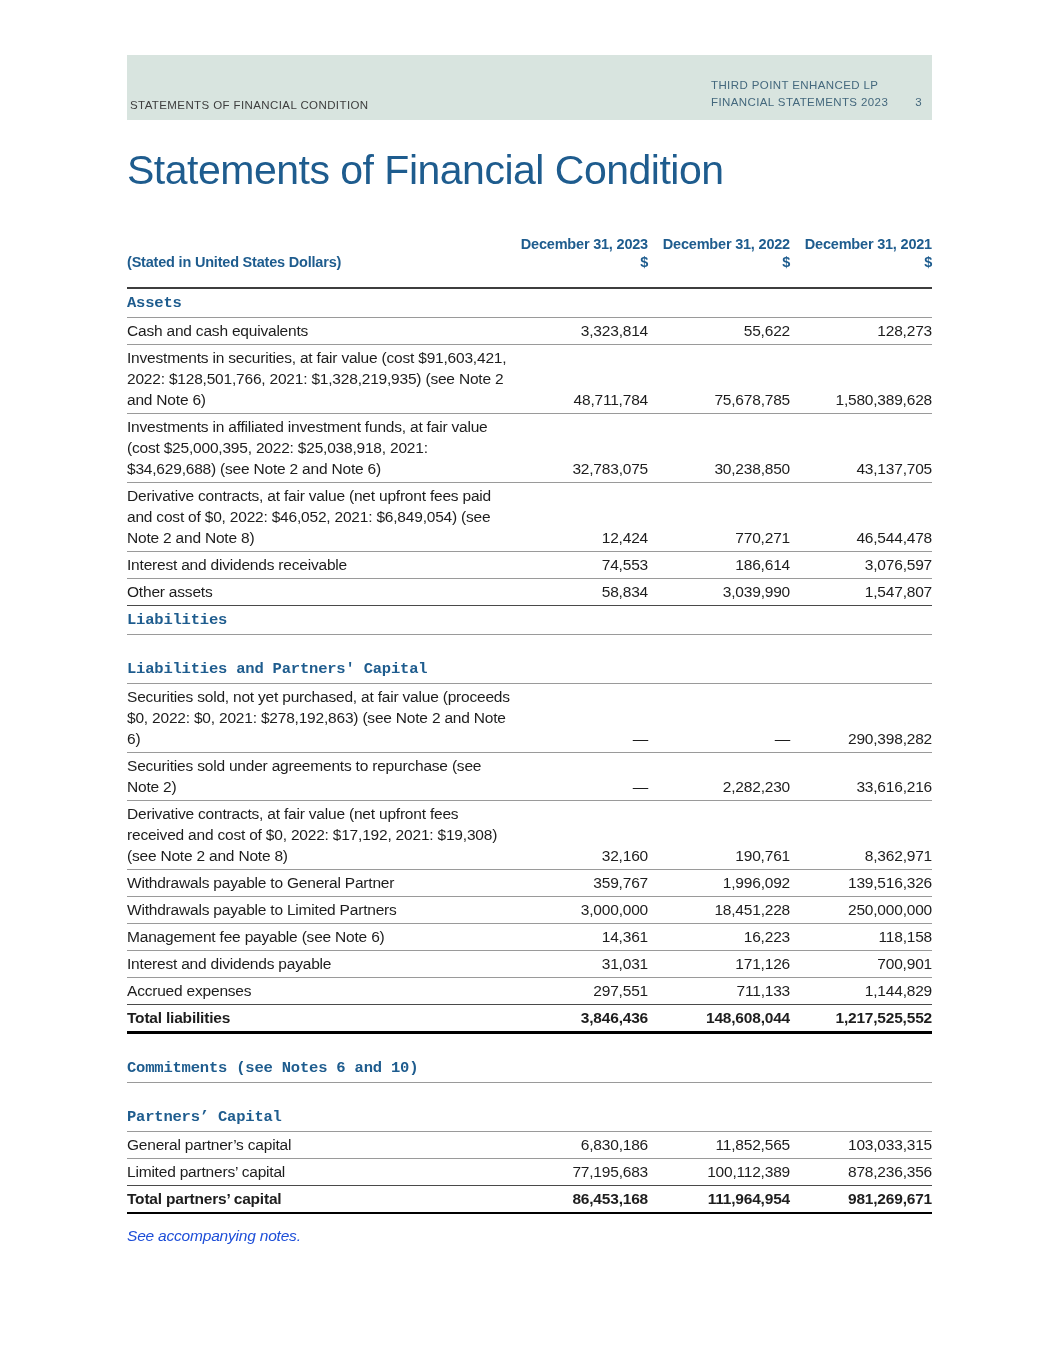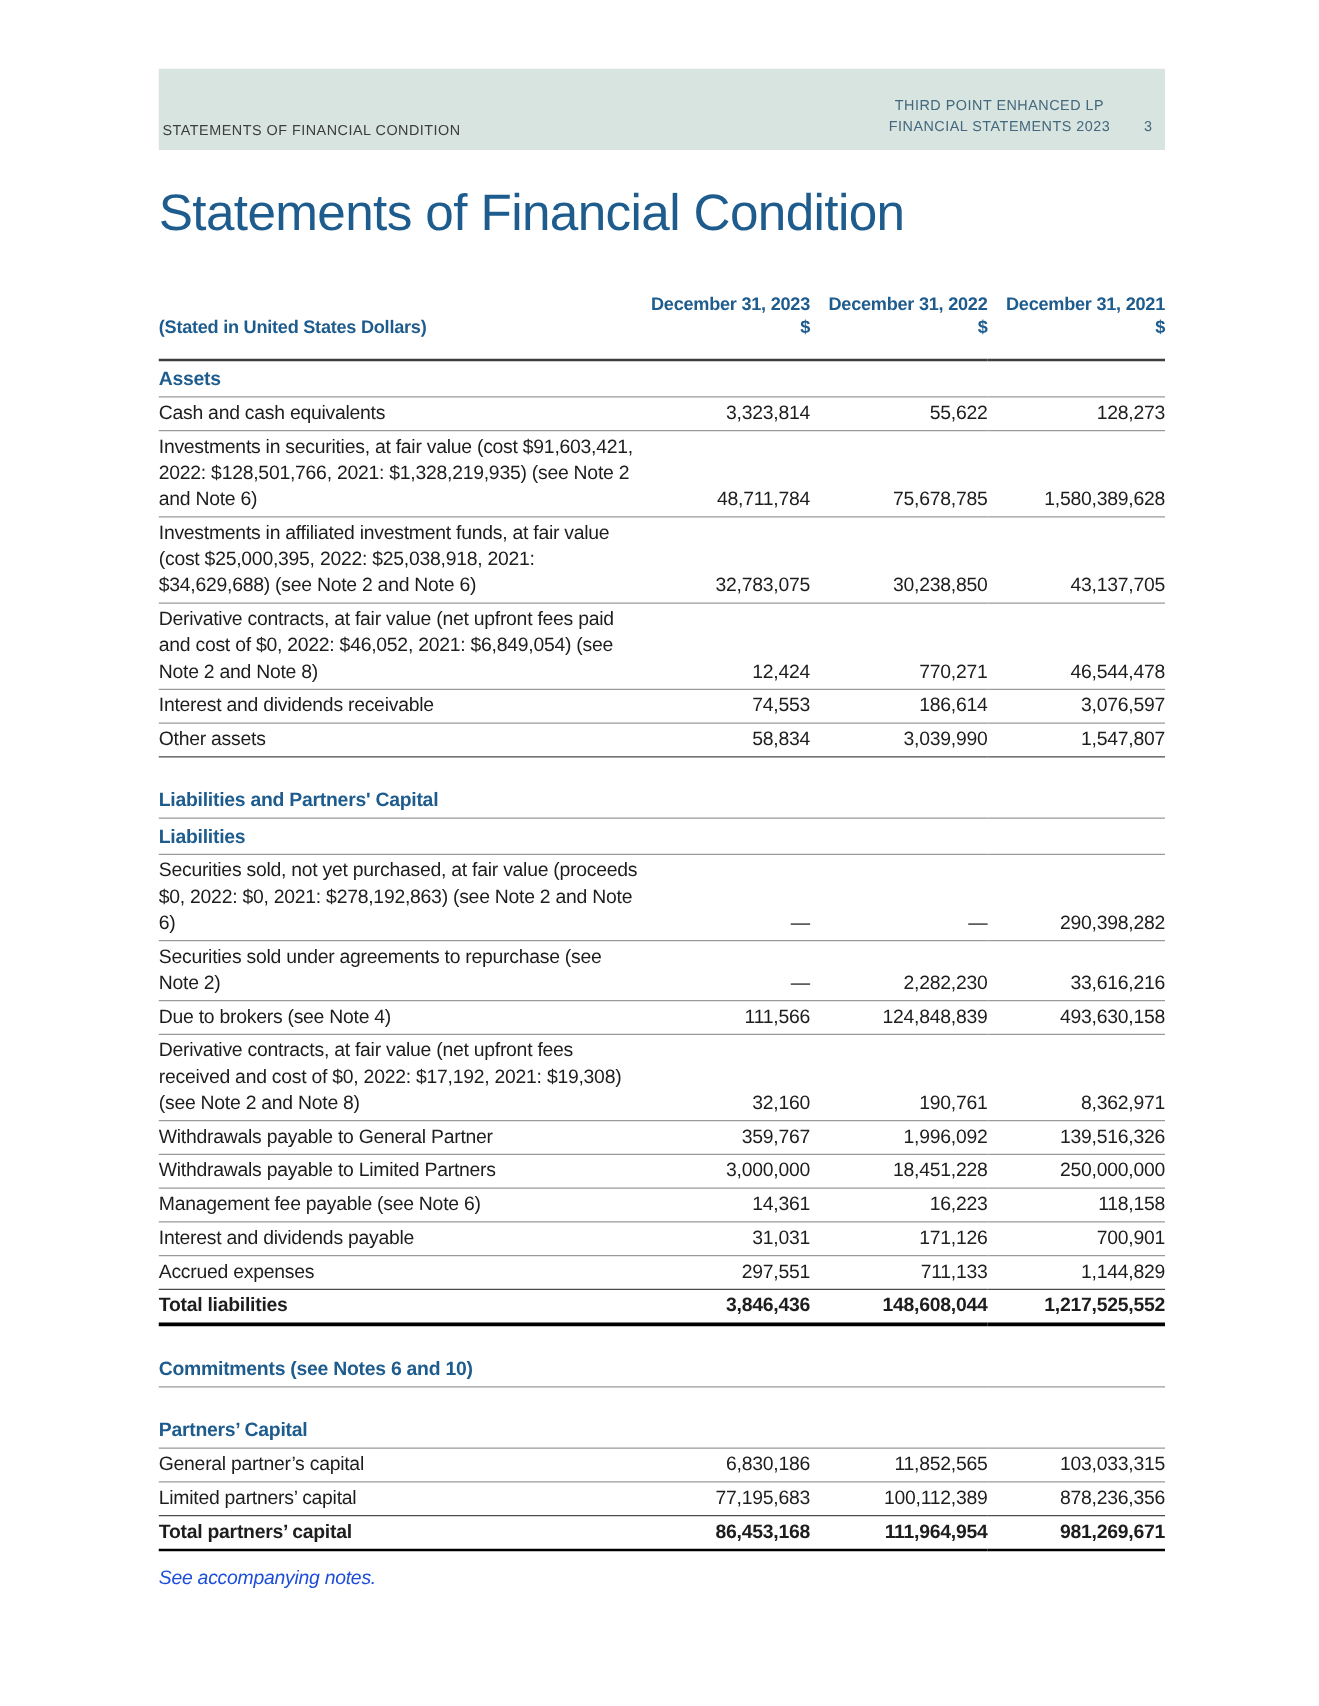--- a/index.html
+++ b/index.html
@@ -31,21 +31,21 @@
     letter-spacing: 0.4px;
     color: #3d3d3d;
   }
   .band-right {
     display: flex;
     align-items: flex-end;
     font-size: 11.5px;
     letter-spacing: 0.4px;
     color: #44687d;
   }
-  .band-right-lines { text-align: center; line-height: 17px; }
+  .band-right-lines { text-align: left; line-height: 17px; }
   .band-pageno { margin-left: 27px; line-height: 17px; }
   
   .page-title {
     margin-top: 27px;
     font-size: 41px;
     font-weight: 400;
     letter-spacing: -0.5px;
     color: #1e5c8e;
   }
   
@@ -72,20 +72,21 @@
     line-height: 18px;
     padding-bottom: 16px;
     border-bottom: 2px solid #3d3d3d;
     vertical-align: bottom;
   }
   .num { text-align: right; }
   tr.section td {
     color: #1e5c8e;
     font-weight: bold;
     padding-top: 4px;
+    font-family: Liberation Mono, monospace;
   }
   tr.gap td { padding-top: 24px; }
   tr.pre-total td { border-bottom-color: #4a4a4a; }
   tr.total td {
     font-weight: bold;
     border-bottom: 2px solid #000;
   }
   tr.grand_total td {
     font-weight: bold;
     border-bottom: 3px solid #000;
@@ -174,43 +175,37 @@
           <td class="num">74,553</td>
           <td class="num">186,614</td>
           <td class="num">3,076,597</td>
         </tr>
         <tr class="item pre-total">
           <td>Other assets</td>
           <td class="num">58,834</td>
           <td class="num">3,039,990</td>
           <td class="num">1,547,807</td>
         </tr>
+        <tr class="section">
+          <td colspan="4">Liabilities</td>
+        </tr>
         <tr class="section gap">
           <td colspan="4">Liabilities and Partners' Capital</td>
-        </tr>
-        <tr class="section">
-          <td colspan="4">Liabilities</td>
         </tr>
         <tr class="item">
           <td>Securities sold, not yet purchased, at fair value (proceeds $0, 2022: $0, 2021: $278,192,863) (see Note 2 and Note 6)</td>
           <td class="num">—</td>
           <td class="num">—</td>
           <td class="num">290,398,282</td>
         </tr>
         <tr class="item">
           <td>Securities sold under agreements to repurchase (see Note 2)</td>
           <td class="num">—</td>
           <td class="num">2,282,230</td>
           <td class="num">33,616,216</td>
-        </tr>
-        <tr class="item">
-          <td>Due to brokers (see Note 4)</td>
-          <td class="num">111,566</td>
-          <td class="num">124,848,839</td>
-          <td class="num">493,630,158</td>
         </tr>
         <tr class="item">
           <td>Derivative contracts, at fair value (net upfront fees received and cost of $0, 2022: $17,192, 2021: $19,308) (see Note 2 and Note 8)</td>
           <td class="num">32,160</td>
           <td class="num">190,761</td>
           <td class="num">8,362,971</td>
         </tr>
         <tr class="item">
           <td>Withdrawals payable to General Partner</td>
           <td class="num">359,767</td>

